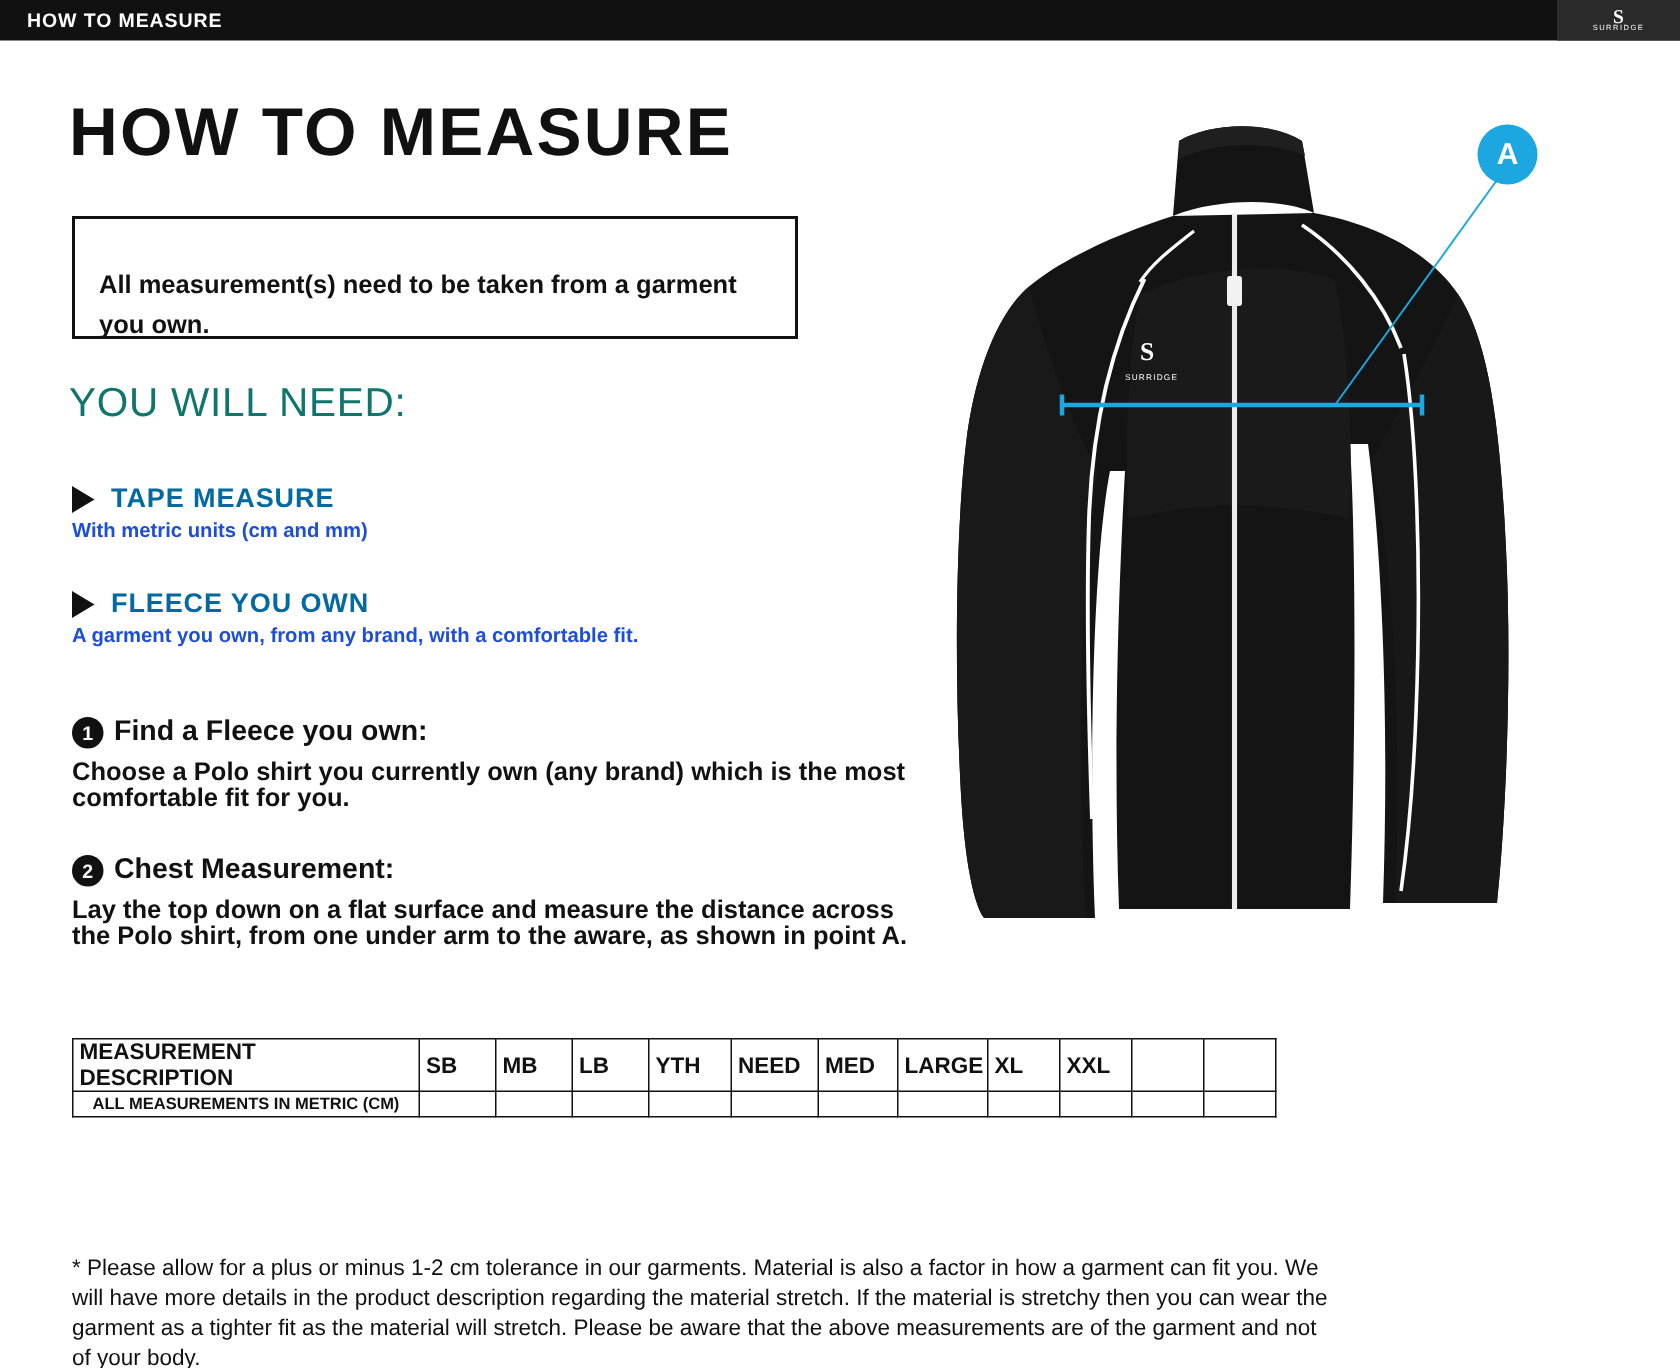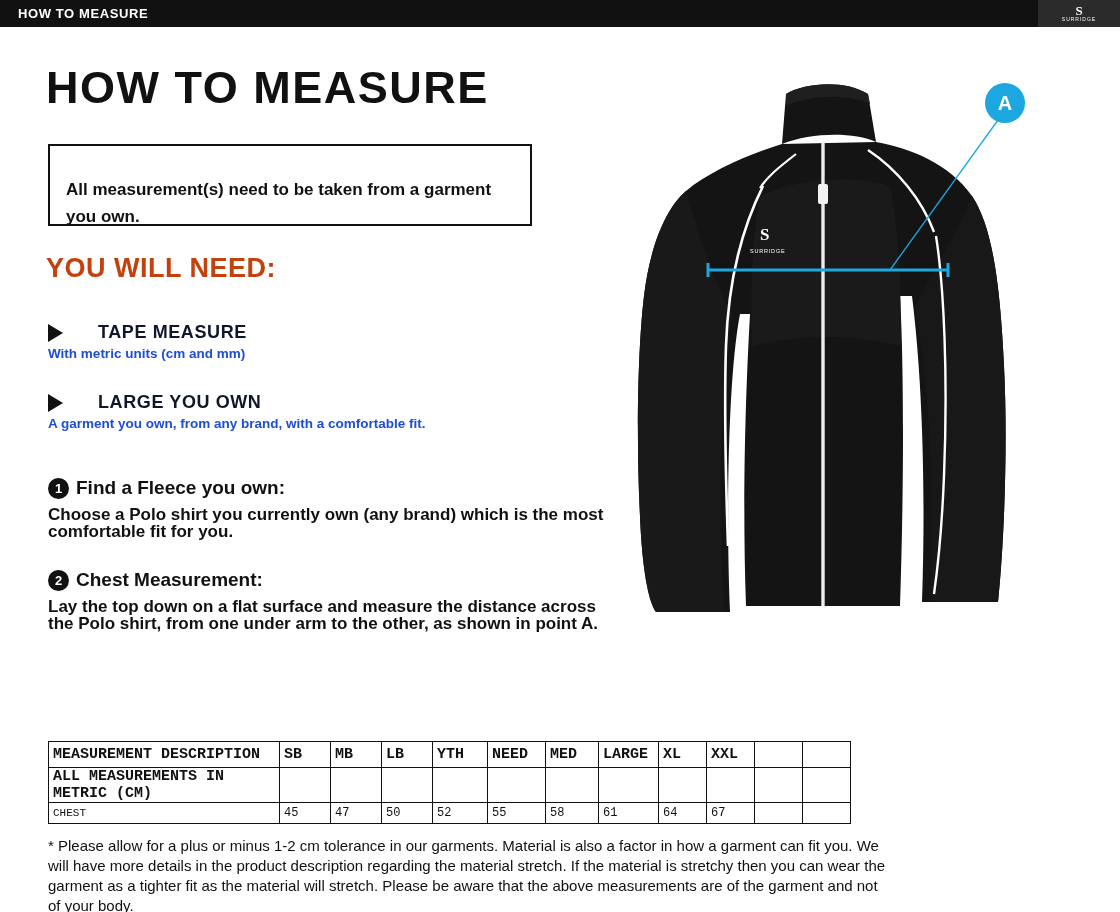--- a/index.html
+++ b/index.html
@@ -78,23 +78,23 @@
     font-size: 17px;
     font-weight: bold;
     line-height: 27px;
     color: #111111;
   }
 
   .need-heading {
     position: absolute;
     left: 46px; top: 253px;
     font-size: 27px;
-    font-weight: bold;
+    font-weight: normal;
     letter-spacing: 0.5px;
-    color: #c2410c;
+    color: #0f766e;
   }
 
   .need-item { position: absolute; }
   .need-item .tri {
     position: absolute;
     left: 0; top: 2px;
     width: 0; height: 0;
     border-left: 15px solid #111111;
     border-top: 9px solid transparent;
     border-bottom: 9px solid transparent;
@@ -107,22 +107,21 @@
     border-top: 9px solid transparent;
     border-bottom: 9px solid transparent;
   }
   .need-item .ttl {
     position: absolute;
     left: 26px; top: 0;
     font-size: 18px;
     font-weight: bold;
     letter-spacing: 0.6px;
     white-space: nowrap;
-    color: #0f172a;
-    margin-left: 24px;
+    color: #0369a1;
   }
   .need-item .sub {
     position: absolute;
     left: 0; top: 24px;
     font-size: 13.5px;
     font-weight: bold;
     white-space: nowrap;
     color: #1d4ed8;
   }
   #need-tape { left: 48px; top: 322px; }
@@ -172,46 +171,45 @@
     color: #111111;
   }
   .chart-heading .note {
     font-size: 14px;
     letter-spacing: 0;
     font-weight: bold;
   }
 
   table.sizechart {
     position: absolute;
-    left: 48px; top: 741px;
+    left: 48px; top: 692px;
     width: 802px;
     border-collapse: collapse;
     table-layout: fixed;
-    font-family: Liberation Mono, monospace;
   }
   table.sizechart td, table.sizechart th {
     border: 1px solid #111111;
     padding: 0 4px;
     text-align: left;
     color: #111111;
   }
   table.sizechart tr.hdr th {
     height: 26px;
     font-size: 15px;
     font-weight: bold;
   }
   table.sizechart tr.hdr th.desc {
     text-align: left;
     font-size: 15px;
   }
   table.sizechart tr.metric td {
     height: 17px;
-    font-size: 15px;
-    font-weight: bold;
-    text-align: left;
+    font-size: 11px;
+    font-weight: bold;
+    text-align: center;
   }
   table.sizechart tr.data td {
     height: 21px;
     font-size: 12px;
   }
   table.sizechart tr.data td.desc {
     text-align: left;
     font-size: 11px;
   }
 
@@ -268,34 +266,34 @@
   <div class="need-heading">YOU WILL NEED:</div>
 
   <div class="need-item" id="need-tape">
     <span class="tri"></span>
     <span class="ttl">TAPE MEASURE</span>
     <span class="sub">With metric units (cm and mm)</span>
   </div>
 
   <div class="need-item" id="need-fleece">
     <span class="tri-hollow"></span>
-    <span class="ttl">LARGE YOU OWN</span>
+    <span class="ttl">FLEECE YOU OWN</span>
     <span class="sub">A garment you own, from any brand, with a comfortable fit.</span>
   </div>
 
   <div class="step" id="step-1">
     <span class="num">1</span>
     <span class="ttl">Find a Fleece you own:</span>
     <span class="body">Choose a Polo shirt you currently own (any brand) which is the most comfortable fit for you.</span>
   </div>
 
   <div class="step" id="step-2">
     <span class="num">2</span>
     <span class="ttl">Chest Measurement:</span>
-    <span class="body">Lay the top down on a flat surface and measure the distance across the Polo shirt, from one under arm to the other, as shown in point A.</span>
+    <span class="body">Lay the top down on a flat surface and measure the distance across the Polo shirt, from one under arm to the aware, as shown in point A.</span>
   </div>
 
 
   <table class="sizechart">
     <colgroup>
       <col style="width:231px">
       <col style="width:51px">
       <col style="width:51px">
       <col style="width:51px">
       <col style="width:55px">
@@ -329,34 +327,20 @@
       <td></td>
       <td></td>
       <td></td>
       <td></td>
       <td></td>
       <td></td>
       <td></td>
       <td></td>
       <td></td>
     </tr>
-    <tr class="data">
-      <td class="desc">CHEST</td>
-      <td>45</td>
-      <td>47</td>
-      <td>50</td>
-      <td>52</td>
-      <td>55</td>
-      <td>58</td>
-      <td>61</td>
-      <td>64</td>
-      <td>67</td>
-      <td></td>
-      <td></td>
-    </tr>
   </tbody>
     </table>
 
   <div class="footnote">* Please allow for a plus or minus 1-2 cm tolerance in our garments. Material is also a factor in how a garment can fit you. We will have more details in the product description regarding the material stretch.  If the material is stretchy then you can wear the garment as a tighter fit as the material will stretch.  Please be aware that the above measurements are of the garment and not of your body.</div>
 
   <div class="product-area">
     <svg class="jacket-svg" width="470" height="600" viewBox="0 0 470 600">
 
       <path d="M186 48 C206 36 246 34 268 48 L276 96 C254 86 212 86 182 98 Z" fill="#141414"></path>
       <path d="M186 48 C206 36 246 34 268 48 L270 58 C248 48 212 48 186 60 Z" fill="#1f1f1f"></path>

